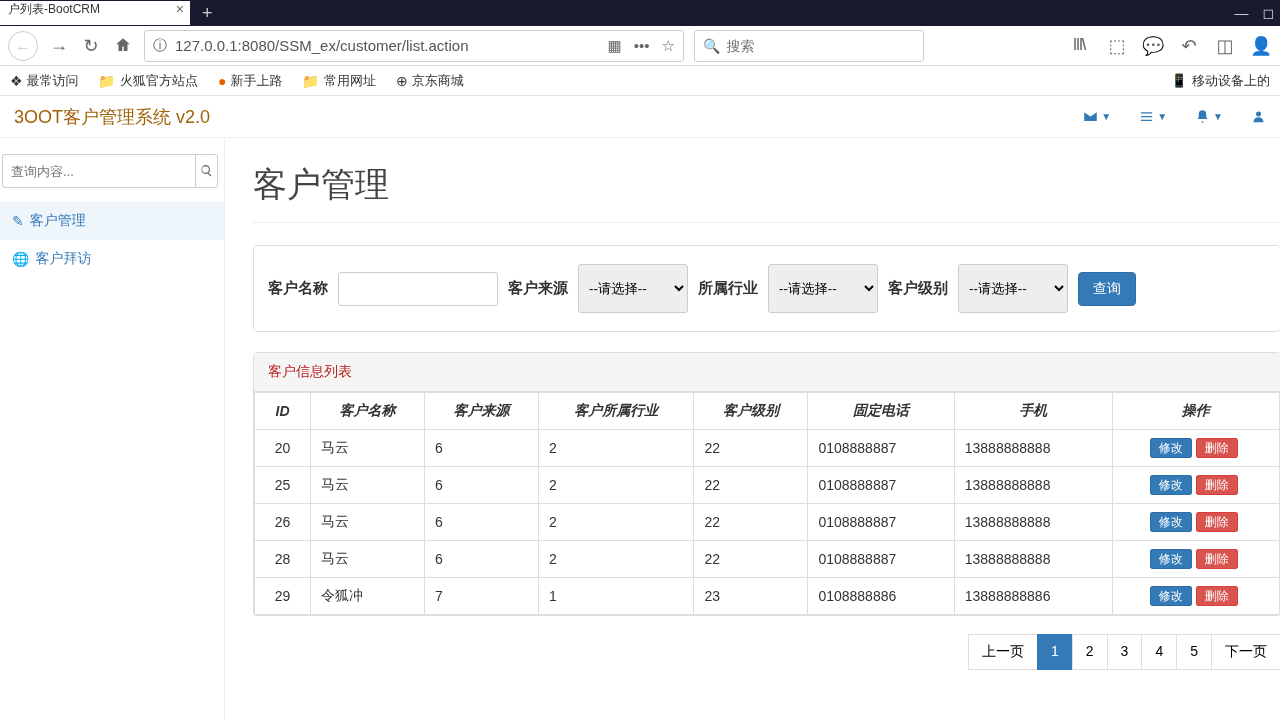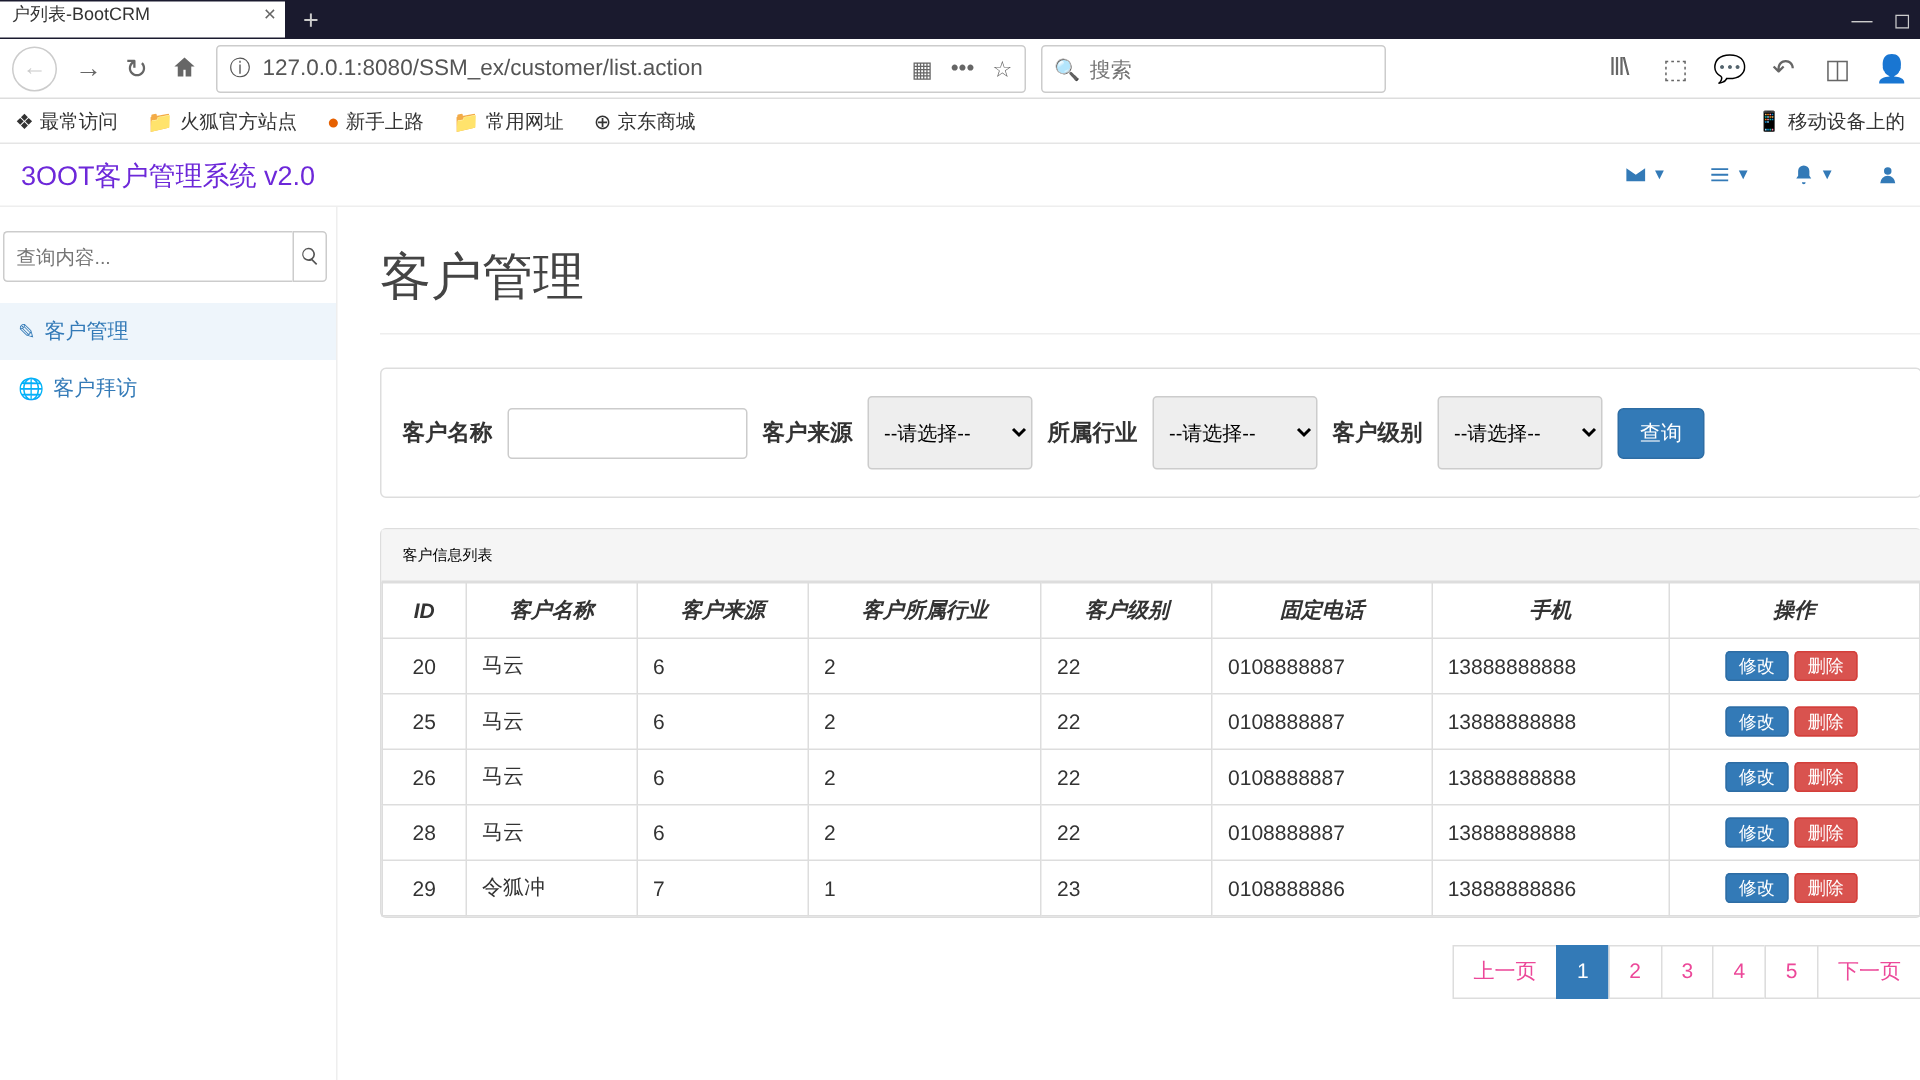--- a/index.html
+++ b/index.html
@@ -24,21 +24,21 @@
 .searchbar input { border:none; outline:none; flex:1; font-size:14px; }
 .toolbar-right { margin-left:auto; display:flex; gap:14px; color:#555; }
 
 .bookmarks { height:30px; display:flex; align-items:center; gap:20px; padding:0 10px; font-size:13px; border-bottom:1px solid #e5e5e5; }
 .bm-item { display:flex; align-items:center; gap:4px; color:#333; cursor:pointer; }
 .bm-icon { font-size:14px; }
 .bm-right { margin-left:auto; display:flex; align-items:center; gap:4px; color:#333; }
 
 
 .app-header { height:42px; display:flex; align-items:center; padding:0 14px; border-bottom:1px solid #eee; }
-.app-title { font-size:18px; color:#6d28d9; }
+.app-title { font-size:18px; color:#a16207; }
 .app-header-right { margin-left:auto; display:flex; gap:28px; }
 .hdr-icon { color:#337ab7; cursor:pointer; display:flex; align-items:center; gap:3px; font-size:15px; }
 .caret { font-size:10px; }
 
 
 .app-body { display:flex; height:calc(720px - 26px - 40px - 30px - 42px); }
 .sidebar { width:225px; border-right:1px solid #eee; padding-top:16px; }
 .search-wrap { display:flex; padding:0 6px 14px 2px; }
 .search-wrap input { flex:1; border:1px solid #ccc; border-right:none; height:34px; padding:0 8px; outline:none; font-size:13px; border-radius:3px 0 0 3px; }
 .search-wrap button { width:38px; height:34px; border:1px solid #ccc; background:#fff; cursor:pointer; border-radius:0 3px 3px 0; color:#555; }
@@ -49,32 +49,32 @@
 .page-title { font-size:34px; color:#444; margin-bottom:14px; }
 .title-rule { border:none; border-top:1px solid #eee; margin-bottom:22px; }
 
 .filter-panel { border:1px solid #ddd; border-radius:4px; padding:18px 14px; display:flex; align-items:center; gap:10px; margin-bottom:20px; width:1028px; }
 .filter-label { font-weight:600; font-size:15px; color:#333; }
 .filter-input { border:1px solid #ccc; height:34px; width:160px; padding:0 6px; border-radius:3px; outline:none; }
 .filter-select { border:1px solid #ccc; height:49px; width:110px; padding:0 6px; border-radius:3px; background:#eee; }
 .btn-primary { background:#337ab7; color:#fff; border:1px solid #2e6da4; height:34px; padding:0 14px; border-radius:4px; cursor:pointer; font-size:14px; }
 
 .panel { border:1px solid #ddd; border-radius:4px; width:1028px; }
-.panel-head { background:#f5f5f5; border-bottom:1px solid #ddd; padding:10px 14px; font-size:10px; color:#000000; }
+.panel-head { background:#f5f5f5; border-bottom:1px solid #ddd; padding:10px 14px; font-size:14px; color:#b91c1c; }
 table { width:100%; border-collapse:collapse; }
 th, td { border:1px solid #ddd; padding:9px 10px; text-align:left; font-size:14px; }
 th { background:#fff; font-weight:600; text-align:center;font-style:italic; }
 th:first-child, td:first-child { text-align:center; width:56px; }
 .btn-xs { font-size:12px; padding:2px 8px; border-radius:3px; color:#ffffff; cursor:pointer; border:1px solid transparent; margin-right:4px; }
 .btn-edit { background:#337ab7; border-color:#2e6da4; }
 .btn-del { background:#d9534f; border-color:#d43f3a; }
 td.ops { text-align:center; white-space:nowrap; }
 
 .pagination { display:flex; justify-content:flex-end; margin:18px 0 0 0; width:1028px; }
-.pagination a { display:inline-block; min-width:20px; padding:8px 13px; border:1px solid #ddd; margin-left:-1px; color:#ec4899; cursor:pointer; font-size:14px; background:#fff; }
+.pagination a { display:inline-block; min-width:20px; padding:8px 13px; border:1px solid #ddd; margin-left:-1px; color:#000000; cursor:pointer; font-size:14px; background:#fff; }
 .pagination a.active { background:#337ab7; color:#fff; border-color:#337ab7; }
 
 svg { width:1em; height:1em; vertical-align:-0.15em; fill:currentColor; }
 </style>
 </head>
 <body>
 
 <div class="browser-top">
   <div class="tab">
     <span>户列表-BootCRM</span>

